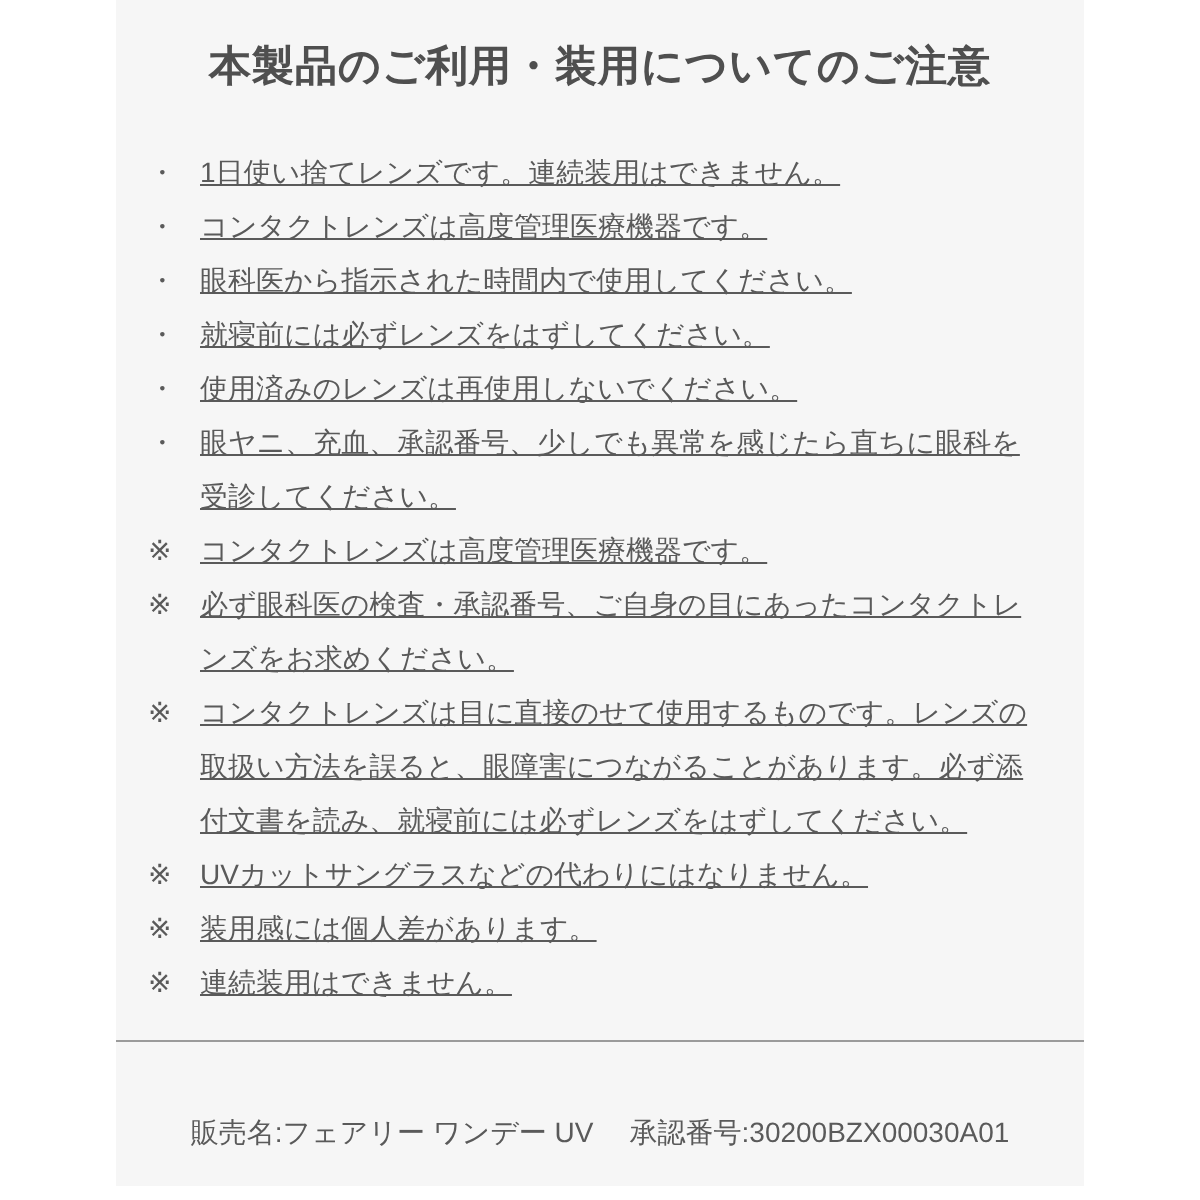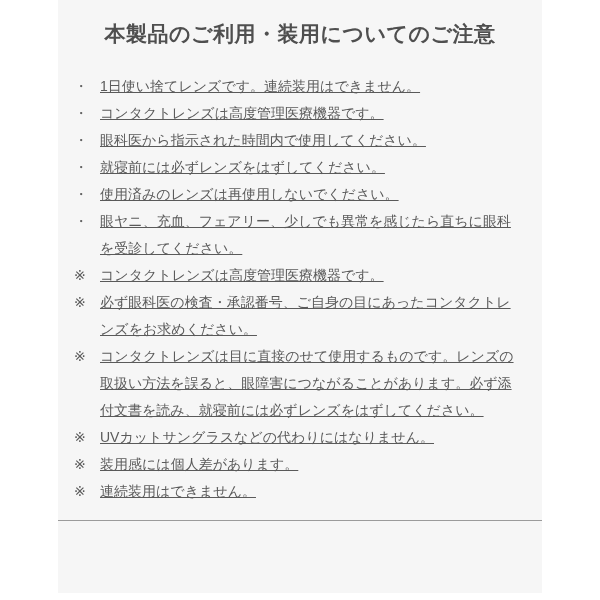--- a/index.html
+++ b/index.html
@@ -91,21 +91,21 @@
     <li class="note">
       <span class="marker">・</span>
       <span class="note-text">就寝前には必ずレンズをはずしてください。</span>
     </li>
     <li class="note">
       <span class="marker">・</span>
       <span class="note-text">使用済みのレンズは再使用しないでください。</span>
     </li>
     <li class="note">
       <span class="marker">・</span>
-      <span class="note-text">眼ヤニ、充血、フェアリー、少しでも異常を感じたら直ちに眼科を受診してください。</span>
+      <span class="note-text">眼ヤニ、充血、承認番号、少しでも異常を感じたら直ちに眼科を受診してください。</span>
     </li>
     <li class="note">
       <span class="marker">※</span>
       <span class="note-text">コンタクトレンズは高度管理医療機器です。</span>
     </li>
     <li class="note">
       <span class="marker">※</span>
       <span class="note-text">必ず眼科医の検査・承認番号、ご自身の目にあったコンタクトレンズをお求めください。</span>
     </li>
     <li class="note">
@@ -121,14 +121,17 @@
       <span class="note-text">装用感には個人差があります。</span>
     </li>
     <li class="note">
       <span class="marker">※</span>
       <span class="note-text">連続装用はできません。</span>
     </li>
   </ul>
 
   <hr class="divider">
 
+  <div class="footer">
+    <span class="product">販売名:フェアリー ワンデー UV</span><span class="approval">承認番号:30200BZX00030A01</span>
+  </div>
 
 </div>
 
 </body></html>

